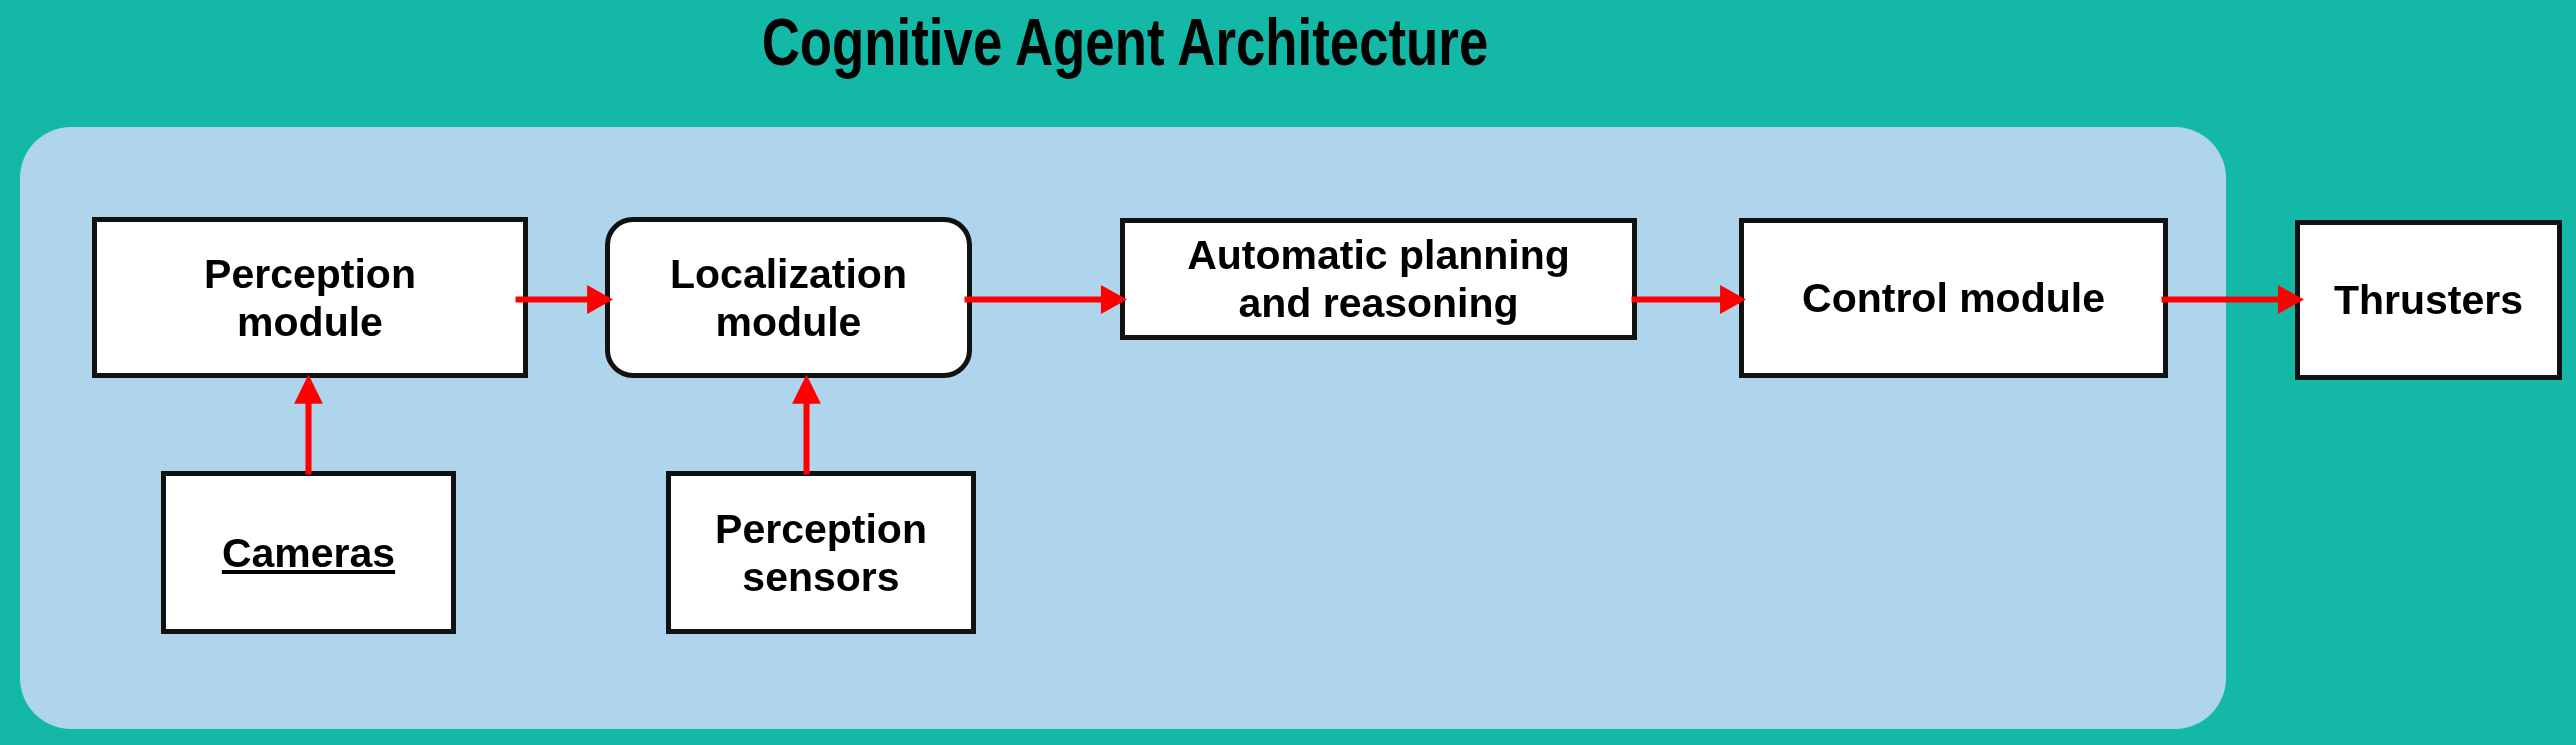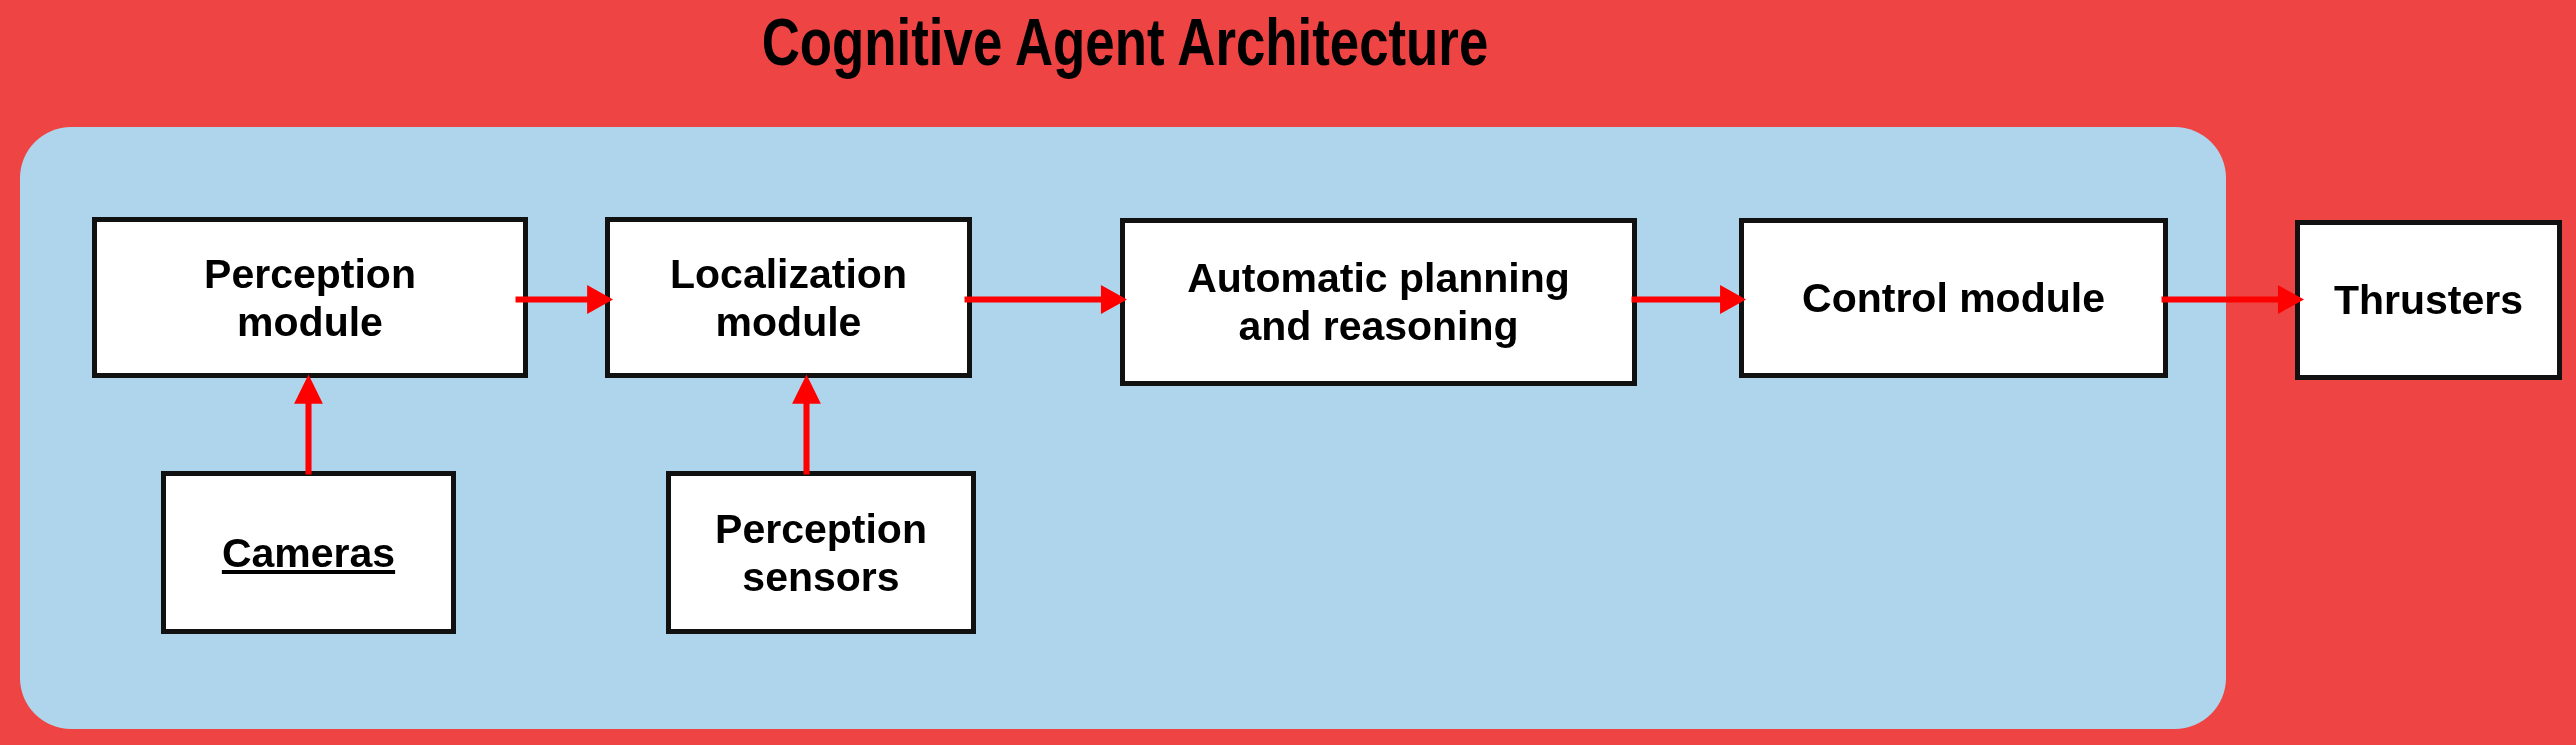--- a/index.html
+++ b/index.html
@@ -4,21 +4,21 @@
 <style>
   html, body {
     margin: 0;
     padding: 0;
     background: #ffffff;
   }
   #stage {
     position: relative;
     width: 2576px;
     height: 745px;
-    background: #ef4444;
+    background: #14b8a6;
     overflow: hidden;
     font-family: "Liberation Sans", sans-serif;
   }
 
   
   #diagram-title {
     position: absolute;
     left: 0;
     top: 1.5px;
     width: 2250px;
@@ -62,22 +62,22 @@
     line-height: 48px;
     padding: 0 7.7px;
   }
   .node-box .node-label {
     display: block;
     white-space: pre-line;
   }
 
   
   #box-perception   { left: 92px;  top: 217px; width: 436px; height: 161px; }
-  #box-localization { left: 605px;  top: 217px; width: 367px; height: 161px; }
-  #box-planning     { left: 1120px; top: 218px; width: 517px; height: 168px; }
+  #box-localization { left: 605px;  top: 217px; width: 367px; height: 161px; border-radius: 28px; }
+  #box-planning     { left: 1120px; top: 218px; width: 517px; height: 122px; }
   #box-control      { left: 1739px; top: 218px; width: 429px; height: 160px; text-align: center; }
   #box-thrusters    { left: 2295px; top: 220px; width: 267px; height: 160px; }
   #box-cameras      { left: 161px;  top: 471px; width: 295px; height: 163px; text-decoration: underline; }
   #box-navsensors   { left: 666px;  top: 471px; width: 310px; height: 163px; }
 
   
   .arrow {
     position: absolute;
     overflow: visible;
   }

